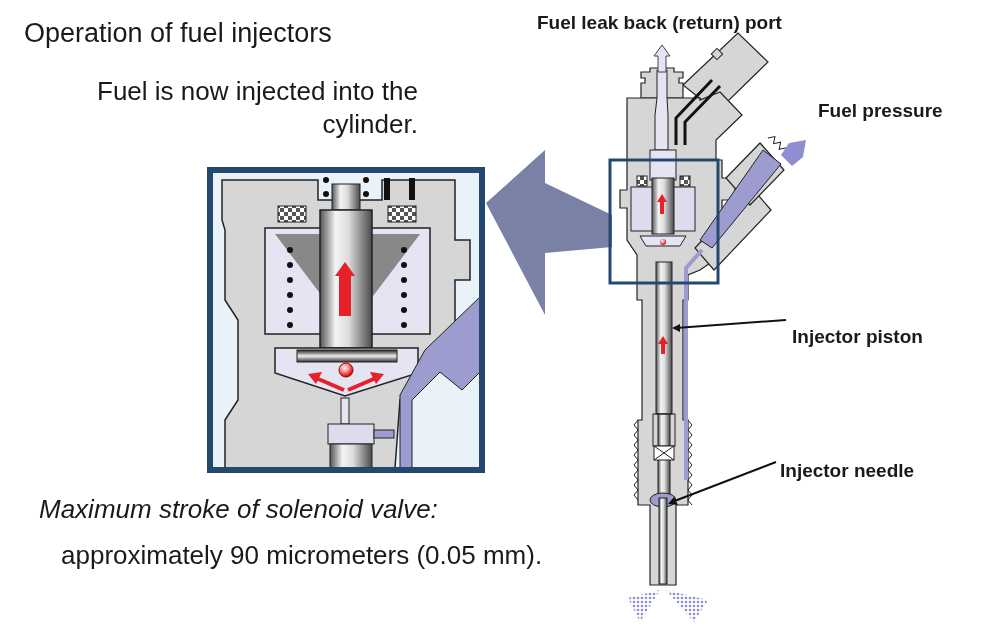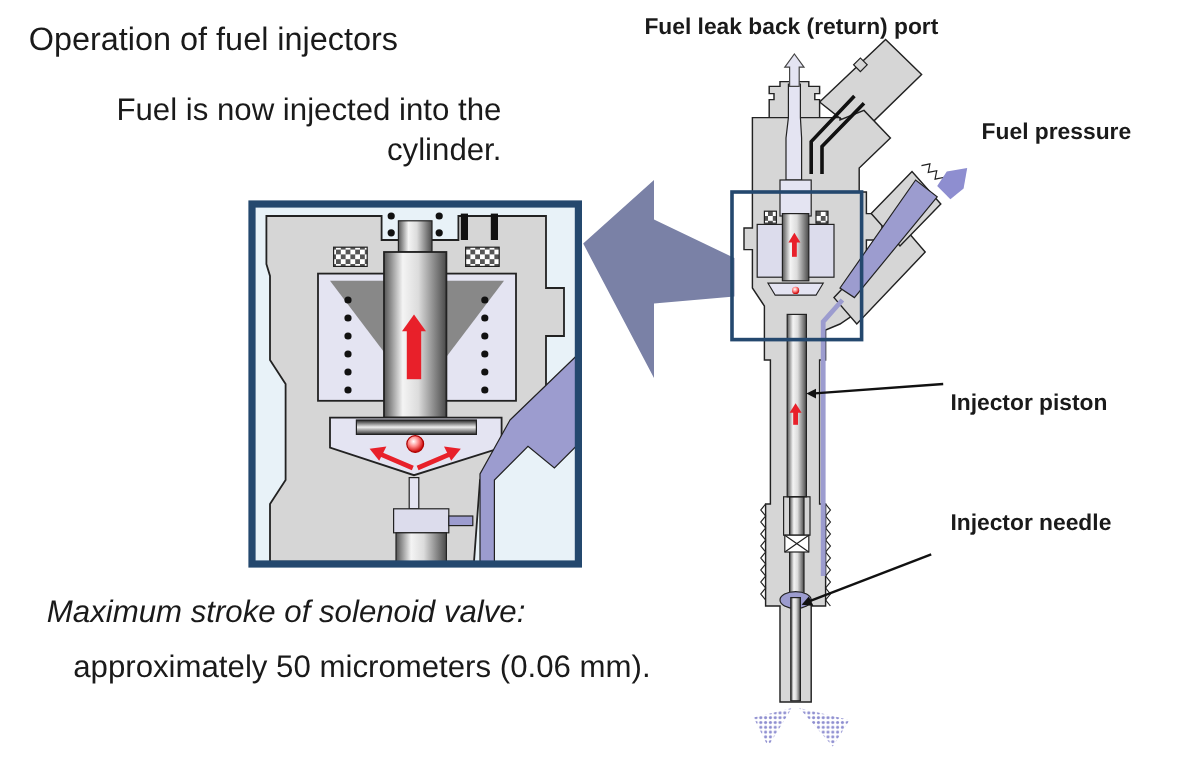--- a/index.html
+++ b/index.html
@@ -7,33 +7,33 @@
          font-family: "Liberation Sans", sans-serif; color: #1a1a1a; }
   .txt { position: absolute; white-space: nowrap; text-align: right; }
   #title { left: 24px; top: 18px; font-size: 27px; }
   #sub1 { left: 97px; top: 75px; font-size: 26px; line-height: 33px; }
   #note1 { left: 39px; top: 494px; font-size: 26px; font-style: italic; }
   #note2 { left: 61px; top: 540px; font-size: 26px; }
   .lbl { font-weight: bold; font-size: 19px; color: #1a1a1a; }
   #lbl-return { left: 537px; top: 12px; }
   #lbl-inlet { left: 818px; top: 97px; line-height: 28px; }
   #lbl-piston { left: 792px; top: 326px; }
-  #lbl-needle { left: 780px; top: 426px; margin-left: 12px; }
+  #lbl-needle { left: 780px; top: 460px; }
   svg { position: absolute; left: 0; top: 0; }
 </style>
 </head>
 <body>
 
 <div class="txt" id="title">Operation of fuel injectors</div>
 <div class="txt" id="sub1">
   <div>Fuel is now injected into the</div>
   <div>cylinder.</div>
 </div>
 <div class="txt" id="note1">Maximum stroke of solenoid valve:</div>
-<div class="txt" id="note2">approximately 50 micrometers (0.06 mm).</div>
+<div class="txt" id="note2">approximately 90 micrometers (0.05 mm).</div>
 
 <svg width="991" height="643" viewBox="0 0 991 643">
   <defs>
     <linearGradient id="cyl" x1="0" x2="1" y1="0" y2="0">
       <stop offset="0" stop-color="#555"></stop>
       <stop offset="0.3" stop-color="#f4f4f4"></stop>
       <stop offset="0.55" stop-color="#dcdcdc"></stop>
       <stop offset="1" stop-color="#4a4a4a"></stop>
     </linearGradient>
     <linearGradient id="disk" x1="0" x2="0" y1="0" y2="1">

